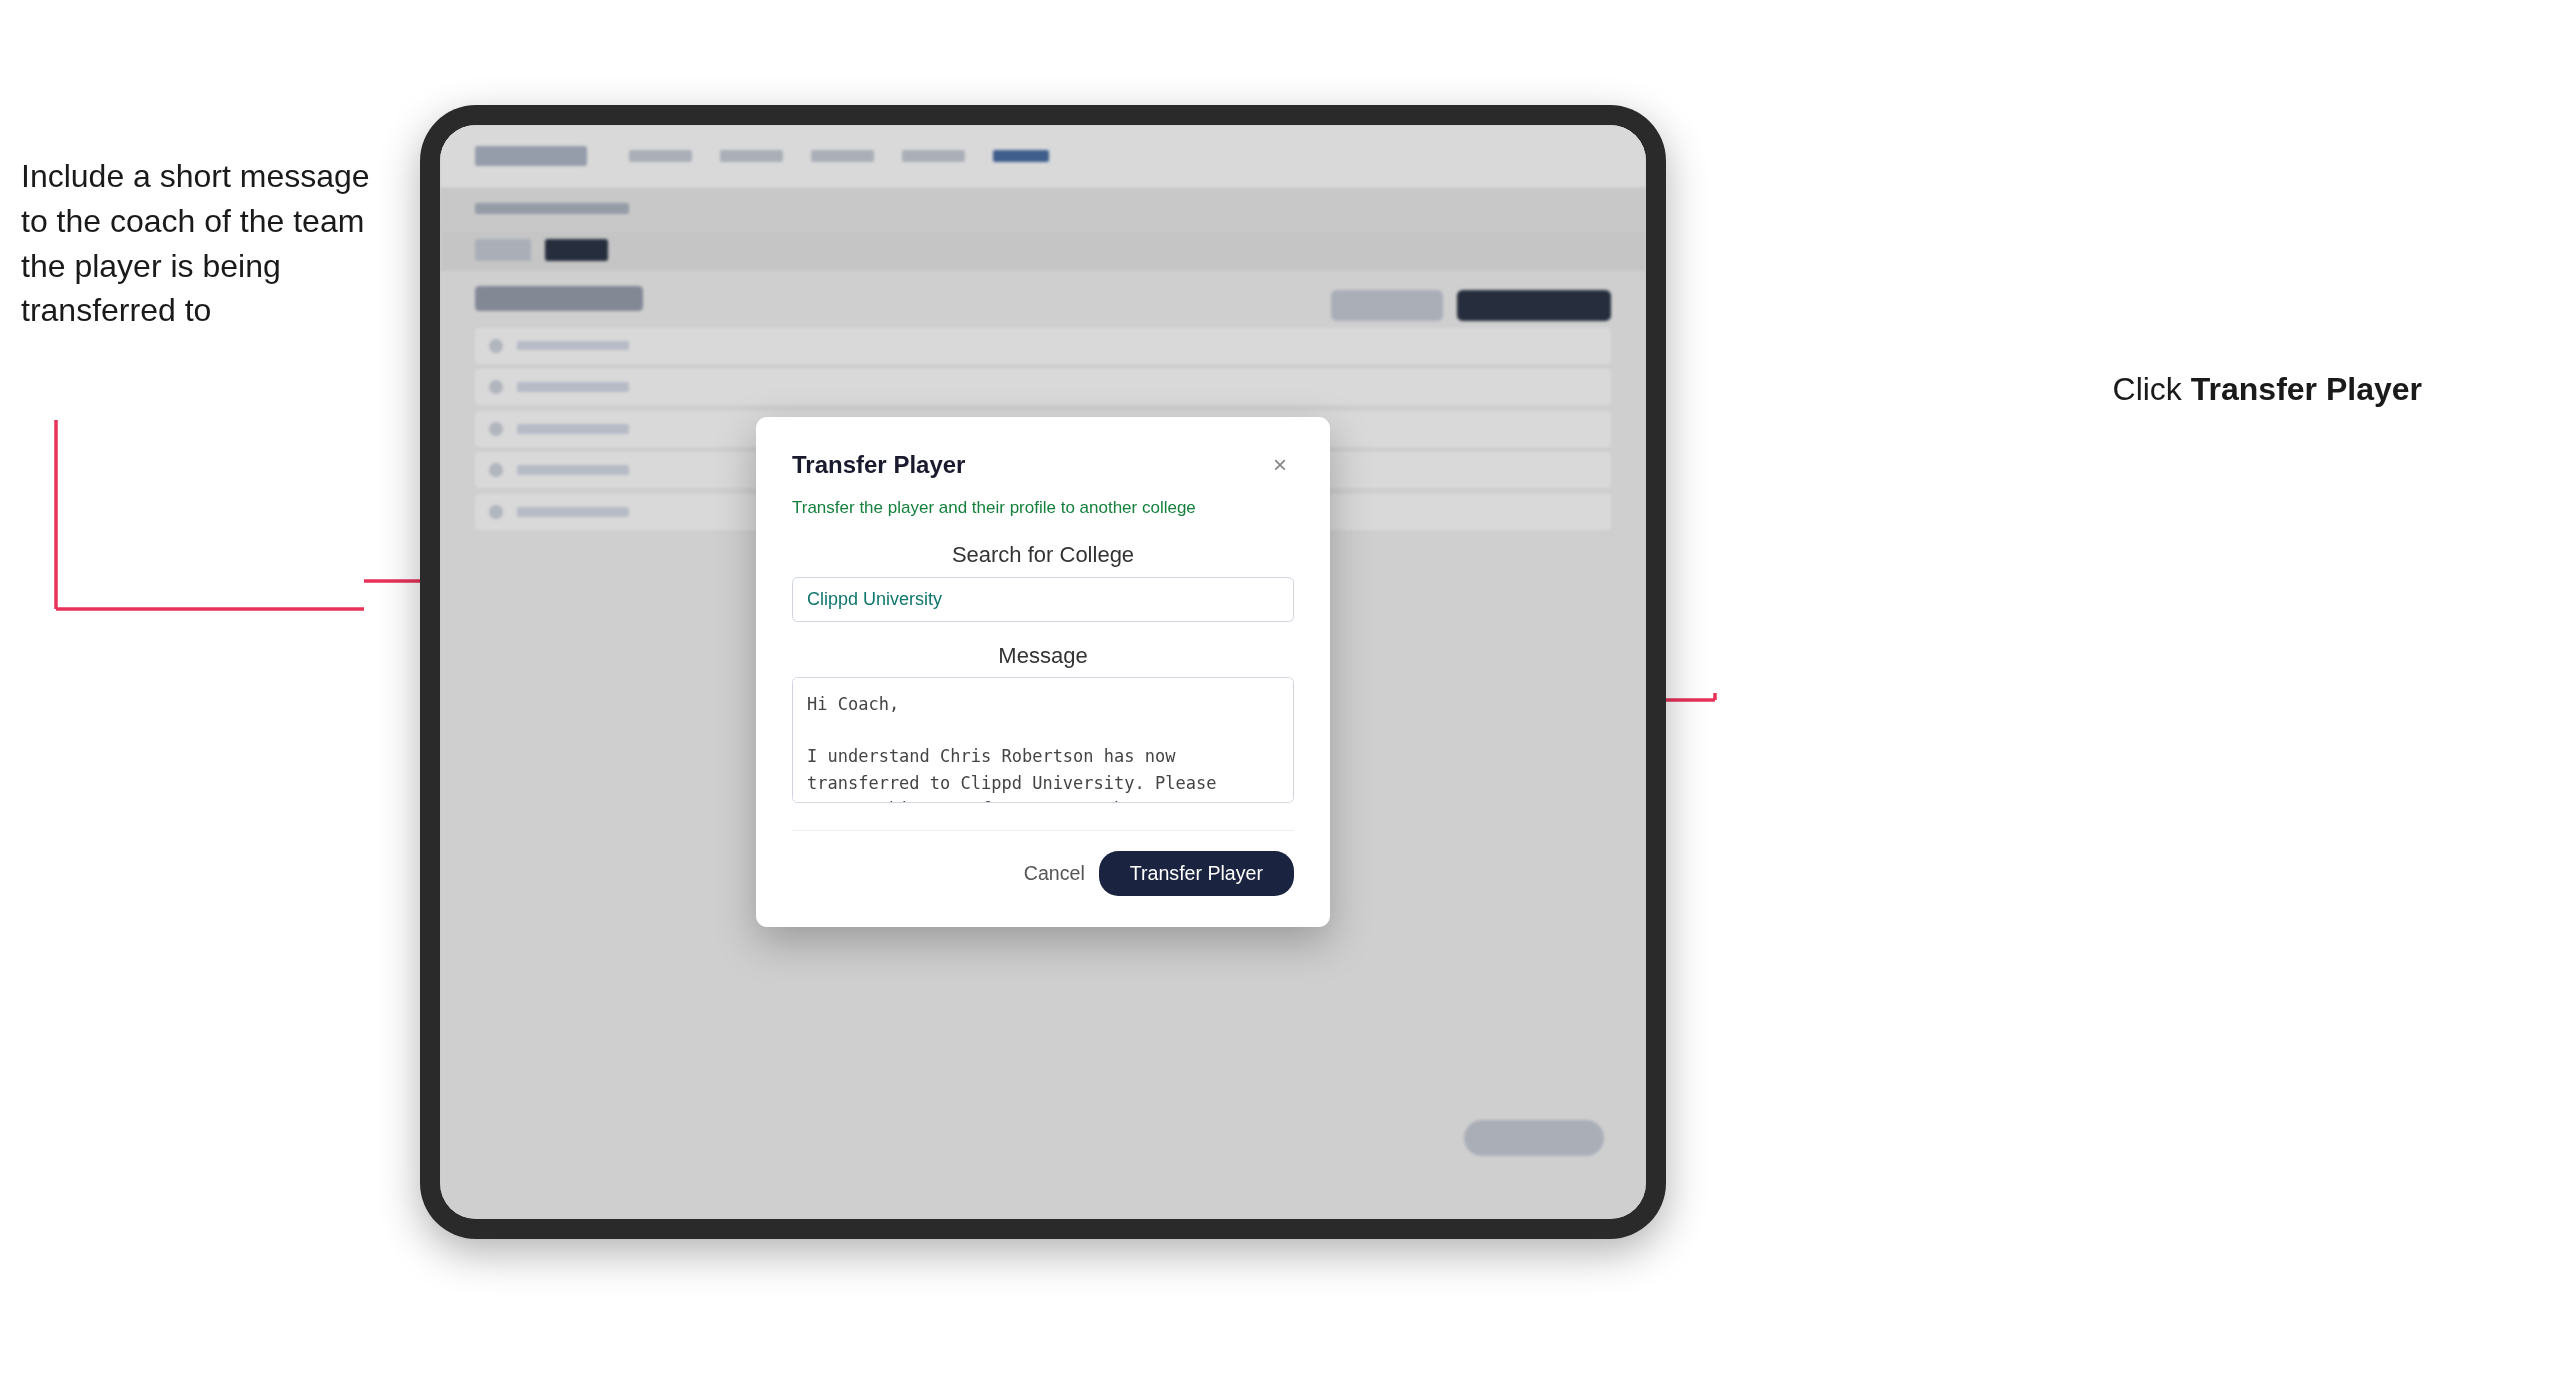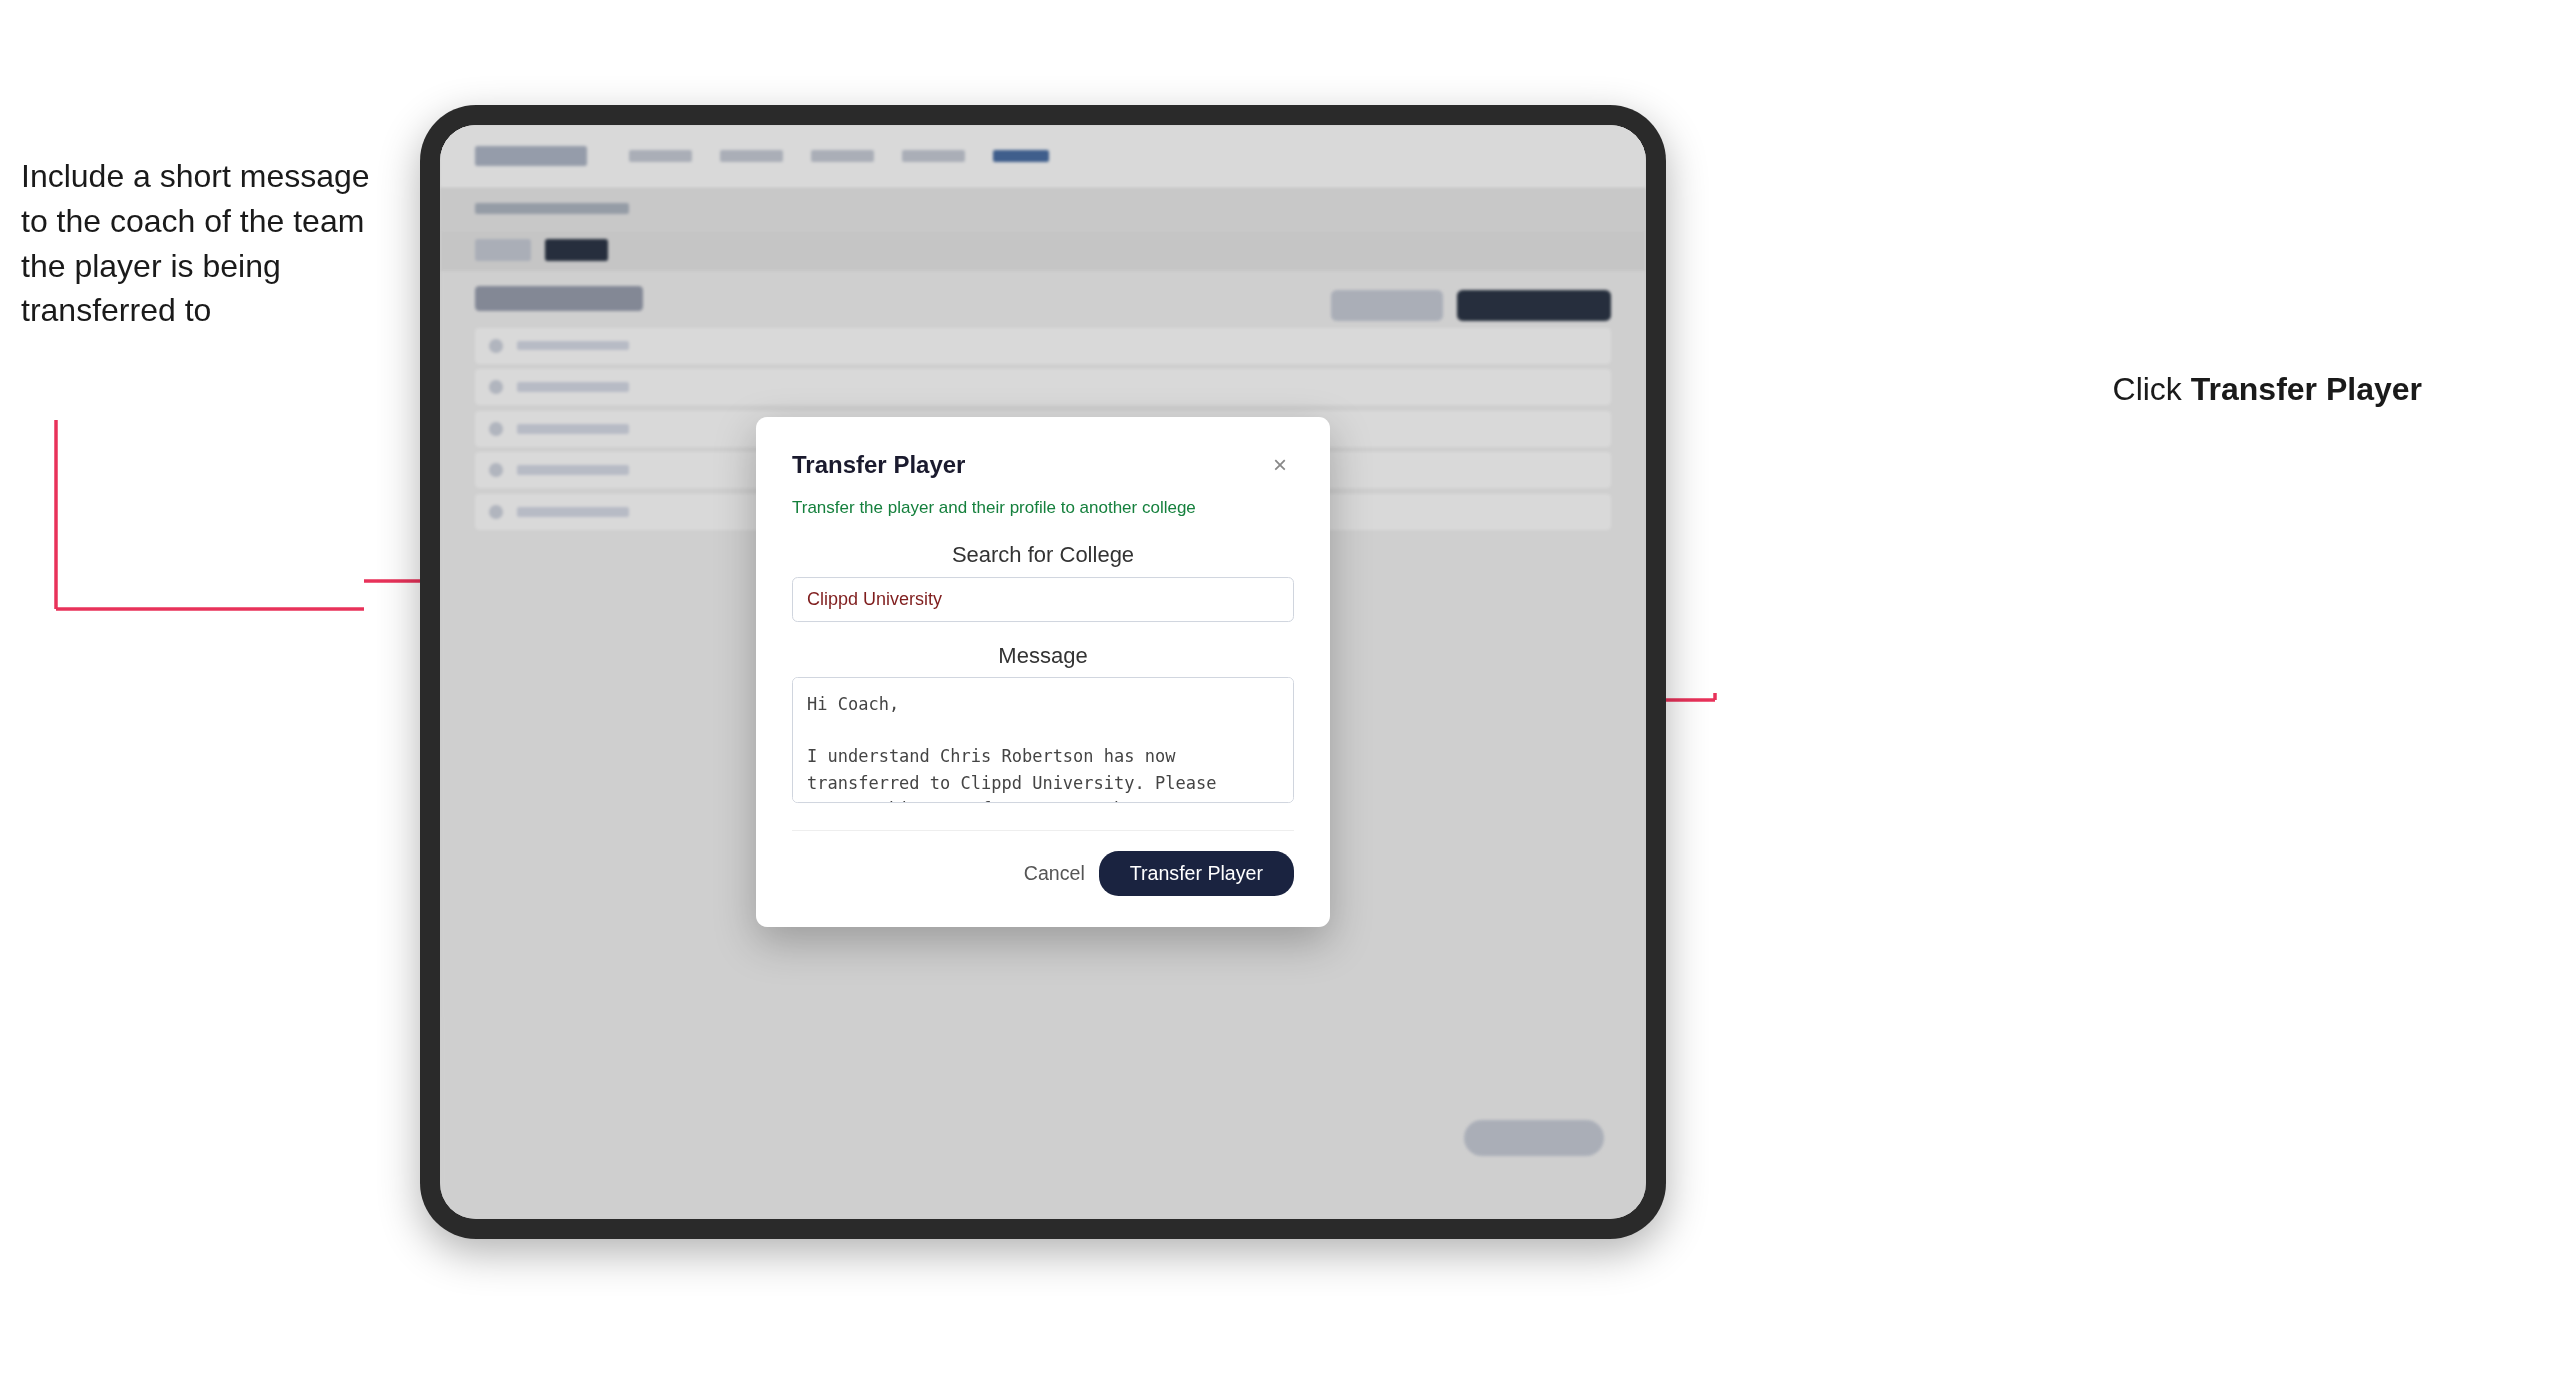--- a/index.html
+++ b/index.html
@@ -302,21 +302,21 @@
       text-align: center;
     }
 
     .form-input {
       width: 100%;
       height: 45px;
       border: 1px solid #d0d5de;
       border-radius: 5.6px;
       padding: 0 14px;
       font-size: 18px;
-      color: #7f1d1d;
+      color: #0f766e;
       background: #fff;
       margin-bottom: 21px;
       outline: none;
     }
 
     .form-textarea {
       width: 100%;
       height: 126px;
       border: 1px solid #d0d5de;
       border-radius: 5.6px;

